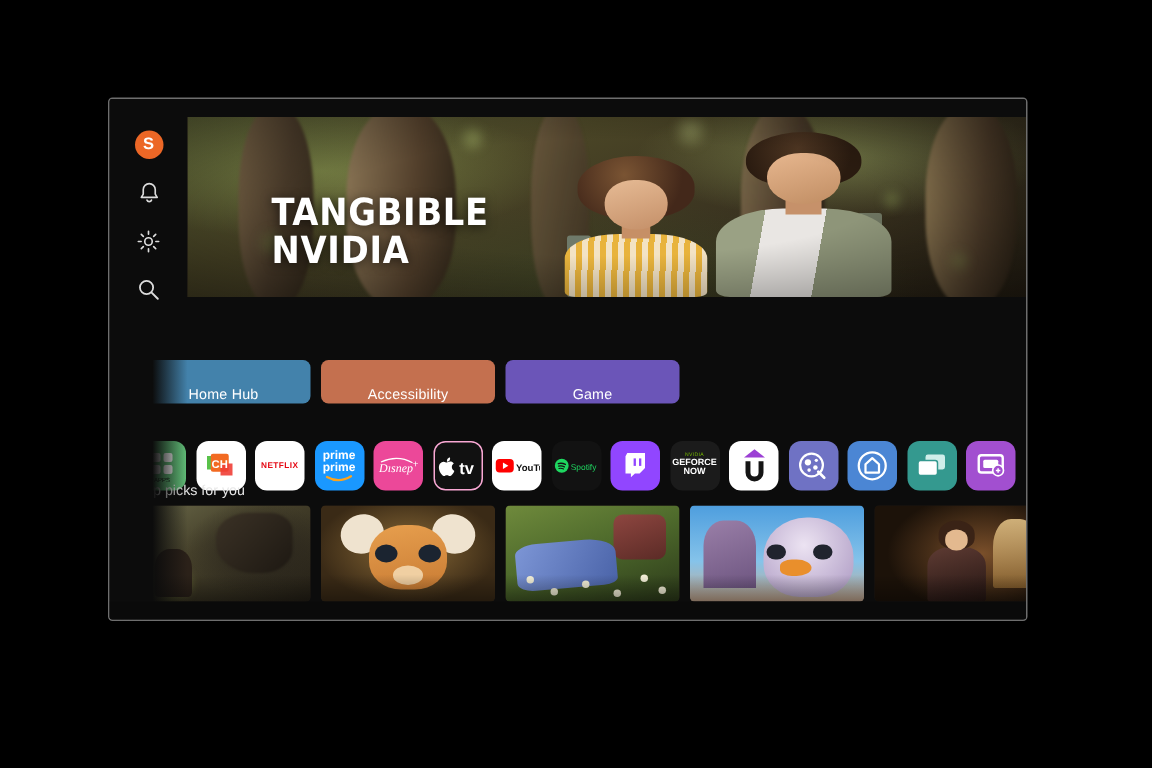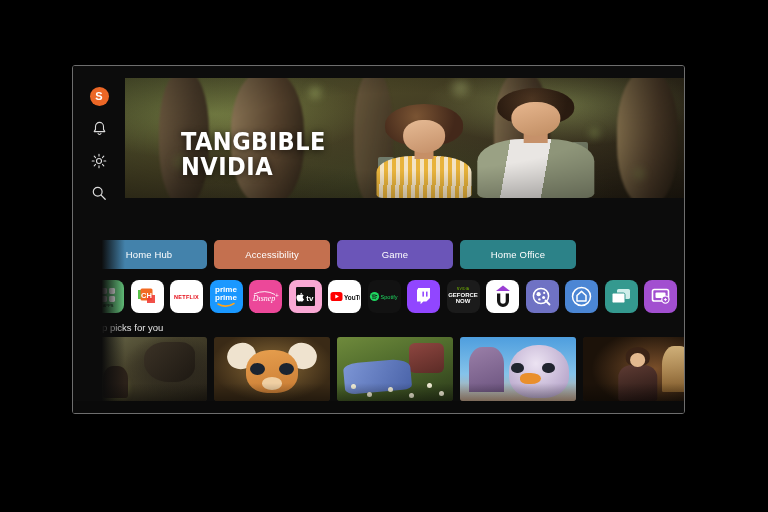--- a/index.html
+++ b/index.html
@@ -101,28 +101,28 @@
     text-shadow: 0 1px 7px rgba(0,0,0,.65);
   }
 
   
   #cats {
     position: absolute; left: 18px; top: 174px; right: 0;
     display: flex; gap: 7px;
   }
   .cat {
     width: 116px; height: 29px; border-radius: 5px;
-    display: flex; align-items: center; justify-content: center;
+    display: flex; align-items: flex-end; justify-content: center;
     color: #fff; font-size: 9.5px; letter-spacing: .15px;
     flex: none;
   }
 
   
   #apps {
-    position: absolute; left: 18px; top: 214px; right: 0;
+    position: absolute; left: 18px; top: 228px; right: 0;
     display: flex; gap: 6.5px;
   }
   .app {
     width: 33px; height: 33px; border-radius: 8px; flex: none;
     display: flex; align-items: center; justify-content: center;
     overflow: hidden; position: relative;
   }
   .app svg, .app span { display: block; }
 
   
@@ -224,23 +224,20 @@
       <div id="cats">
         <div class="cat" style="background:#4382ab">
           <span>Home Hub</span>
         </div>
         <div class="cat" style="background:#c4704f">
           <span>Accessibility</span>
         </div>
         <div class="cat" style="background:#6b55b8">
           <span>Game</span>
         </div>
-        <div class="cat" style="background:#2c8288">
-          <span>Home Office</span>
-        </div>
       </div>
 
       <div id="apps">
 
         <div class="app" style="background:#63c17a">
           <svg width="20" height="22" viewBox="0 0 20 22" aria-hidden="true">
             <rect x="3" y="2" width="6" height="6" rx="1.4" fill="#fff"></rect>
             <rect x="11" y="2" width="6" height="6" rx="1.4" fill="#fff"></rect>
             <rect x="3" y="10" width="6" height="6" rx="1.4" fill="#fff"></rect>
             <rect x="11" y="10" width="6" height="6" rx="1.4" fill="#fff"></rect>
@@ -270,21 +267,21 @@
         </div>
 
         <div class="app" style="background:#ec4899">
           <svg width="28" height="14" viewBox="0 0 28 14" aria-hidden="true">
             <text x="12" y="10.5" font-size="8" fill="#fff" text-anchor="middle" font-family="Liberation Serif, serif" font-style="italic">Dısnep</text>
             <path d="M2 4 Q13 -1 23 4.5" stroke="#fff" stroke-width=".9" fill="none"></path>
             <text x="25" y="7.5" font-size="6.5" fill="#fff" text-anchor="middle" font-family="Liberation Sans">+</text>
           </svg>
         </div>
 
-        <div class="app" style="background:#111;border:7px solid #f9a8d4">
+        <div class="app" style="background:#111;border:1px solid #f9a8d4">
           <svg width="26" height="14" viewBox="0 0 26 14" aria-hidden="true">
             <path d="M7.6 3.1c.6-.75.45-1.8.4-2.05-.4.03-1.15.27-1.6.86-.4.52-.55 1.3-.45 1.86.44.04 1.1-.2 1.65-.67z" fill="#fff"></path>
             <path d="M9.2 7.4c-.02-1.6 1.3-2.37 1.36-2.41-.74-1.08-1.9-1.23-2.31-1.25-.98-.1-1.92.58-2.42.58-.5 0-1.27-.57-2.09-.55-1.07.01-2.06.62-2.61 1.58-1.12 1.94-.29 4.8.8 6.37.53.77 1.17 1.64 2 1.6.8-.03 1.1-.52 2.07-.52.96 0 1.24.52 2.08.5.86-.01 1.4-.78 1.93-1.56.61-.9.86-1.76.87-1.8-.02-.01-1.66-.64-1.68-2.54z" fill="#fff"></path>
             <text x="19" y="12" font-size="11" font-weight="bold" fill="#fff" text-anchor="middle" font-family="Liberation Sans">tv</text>
           </svg>
         </div>
 
         <div class="app" style="background:#fff">
           <svg width="30" height="12" viewBox="0 0 30 12" aria-hidden="true">
             <rect x="0.5" y="1" width="12" height="9" rx="2.6" fill="#ff0000"></rect>

